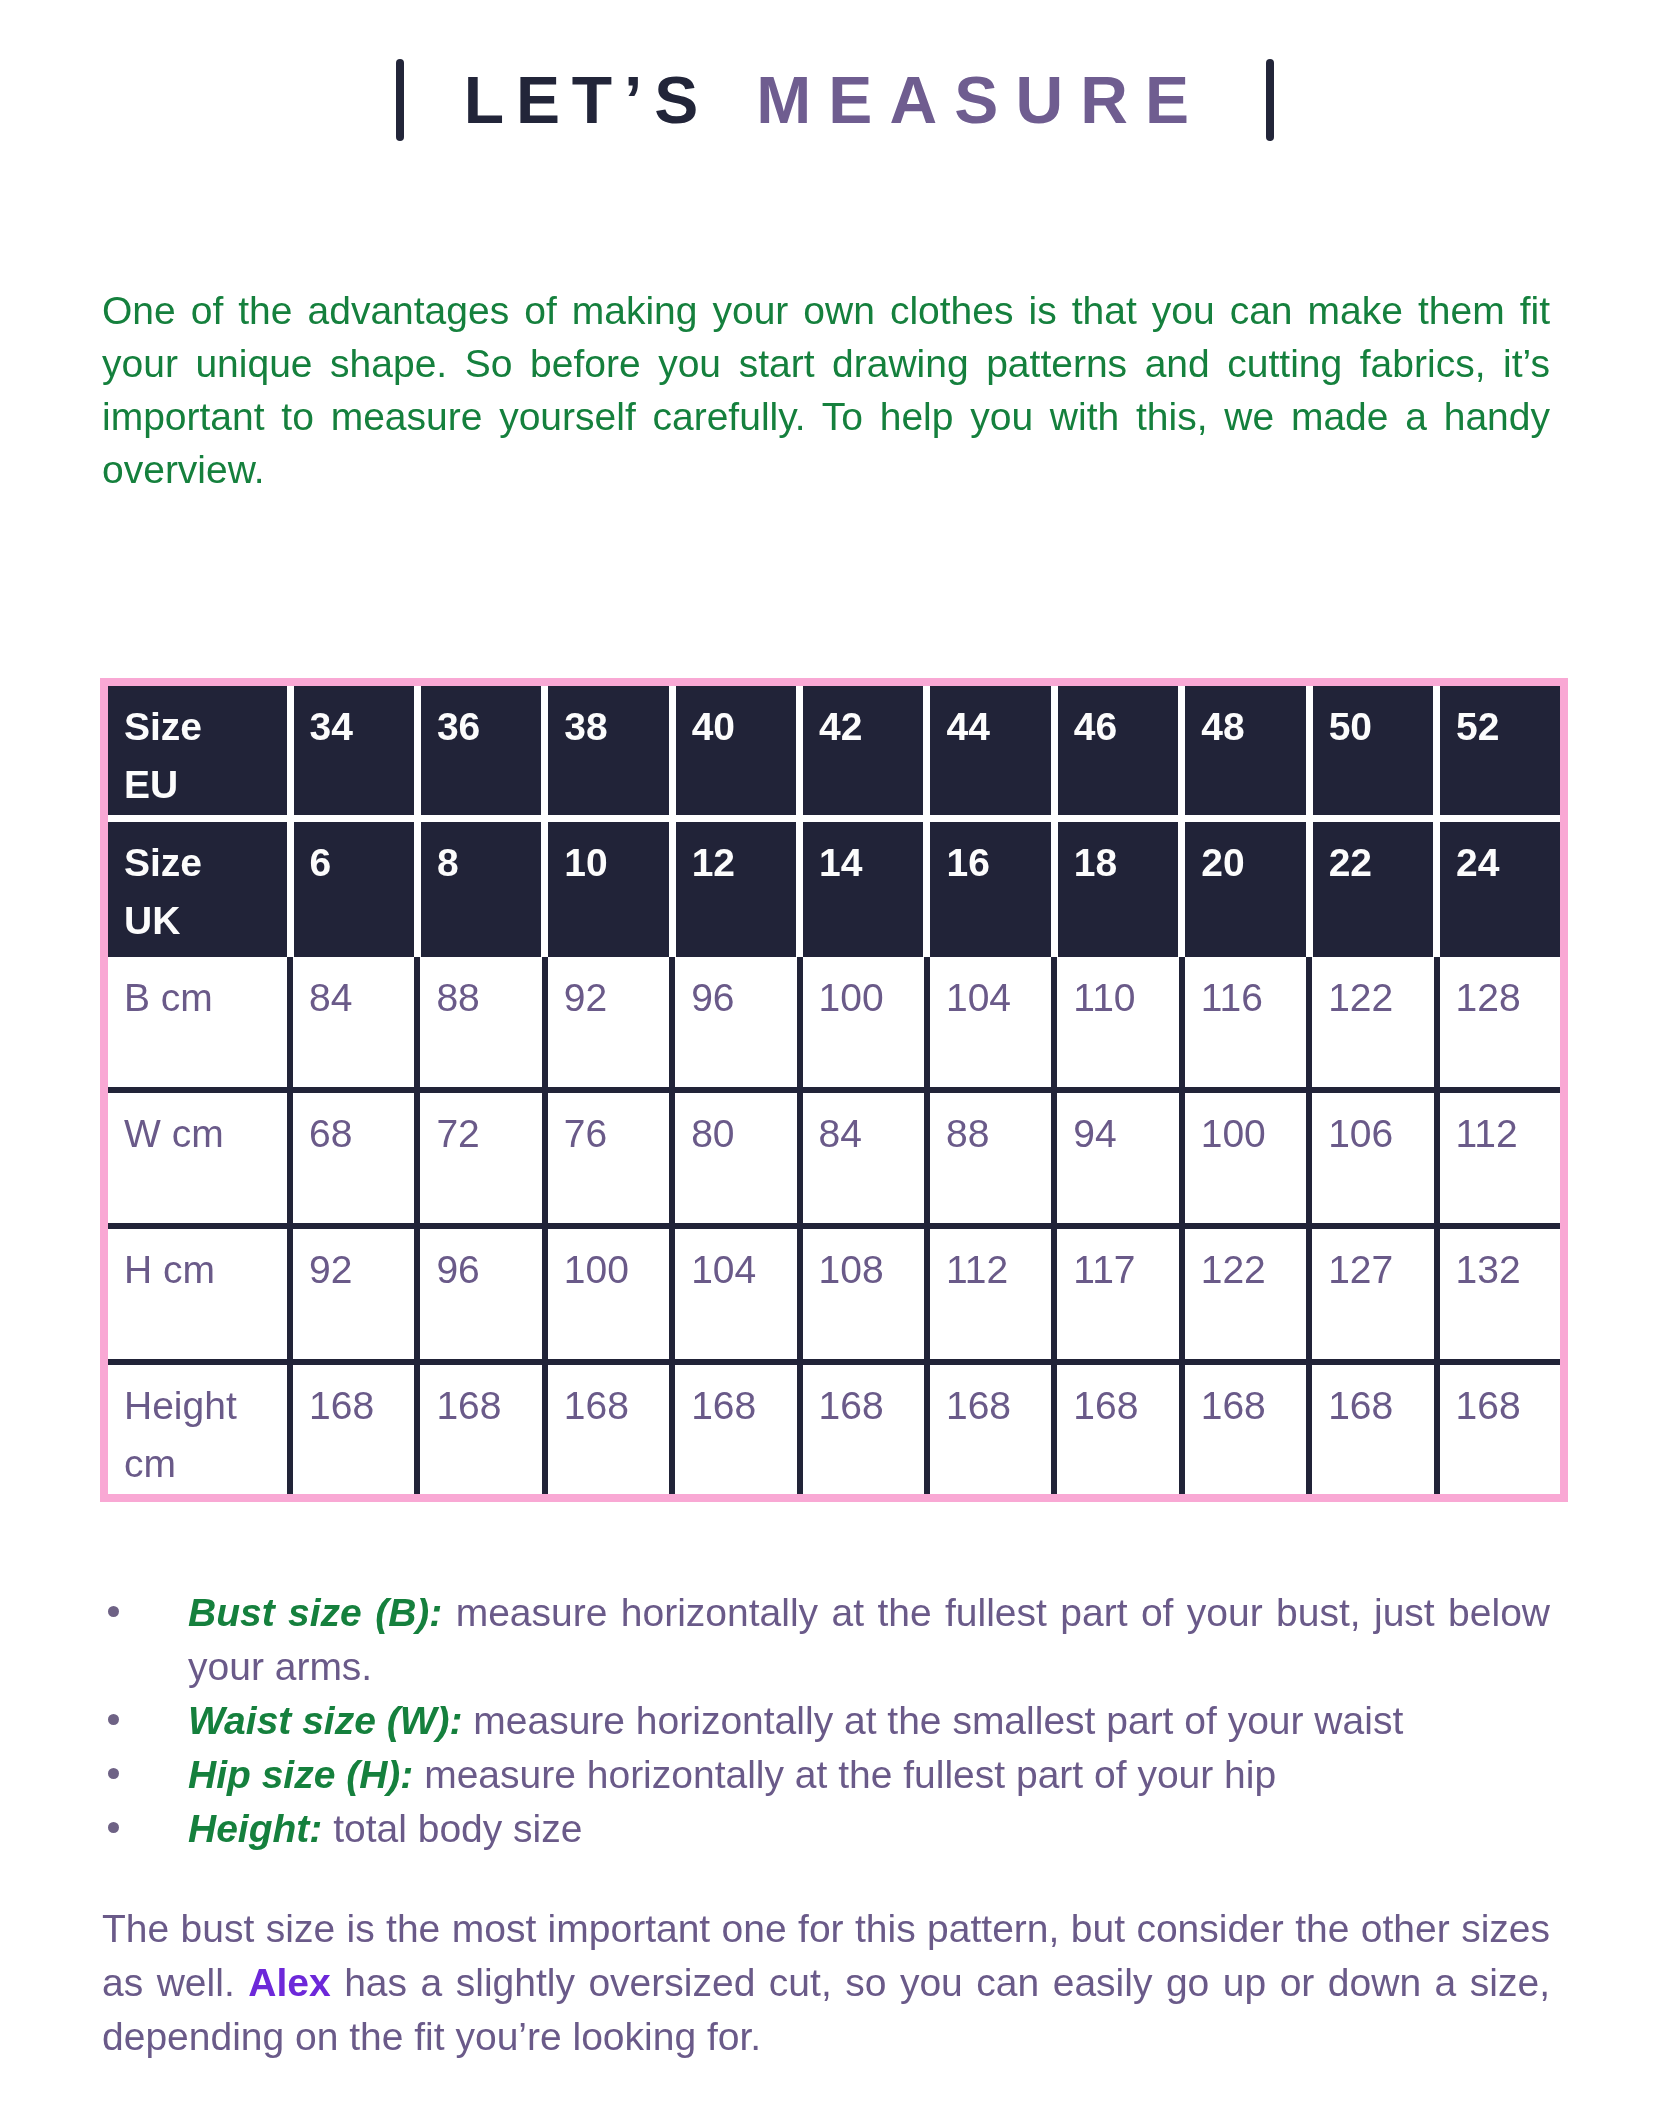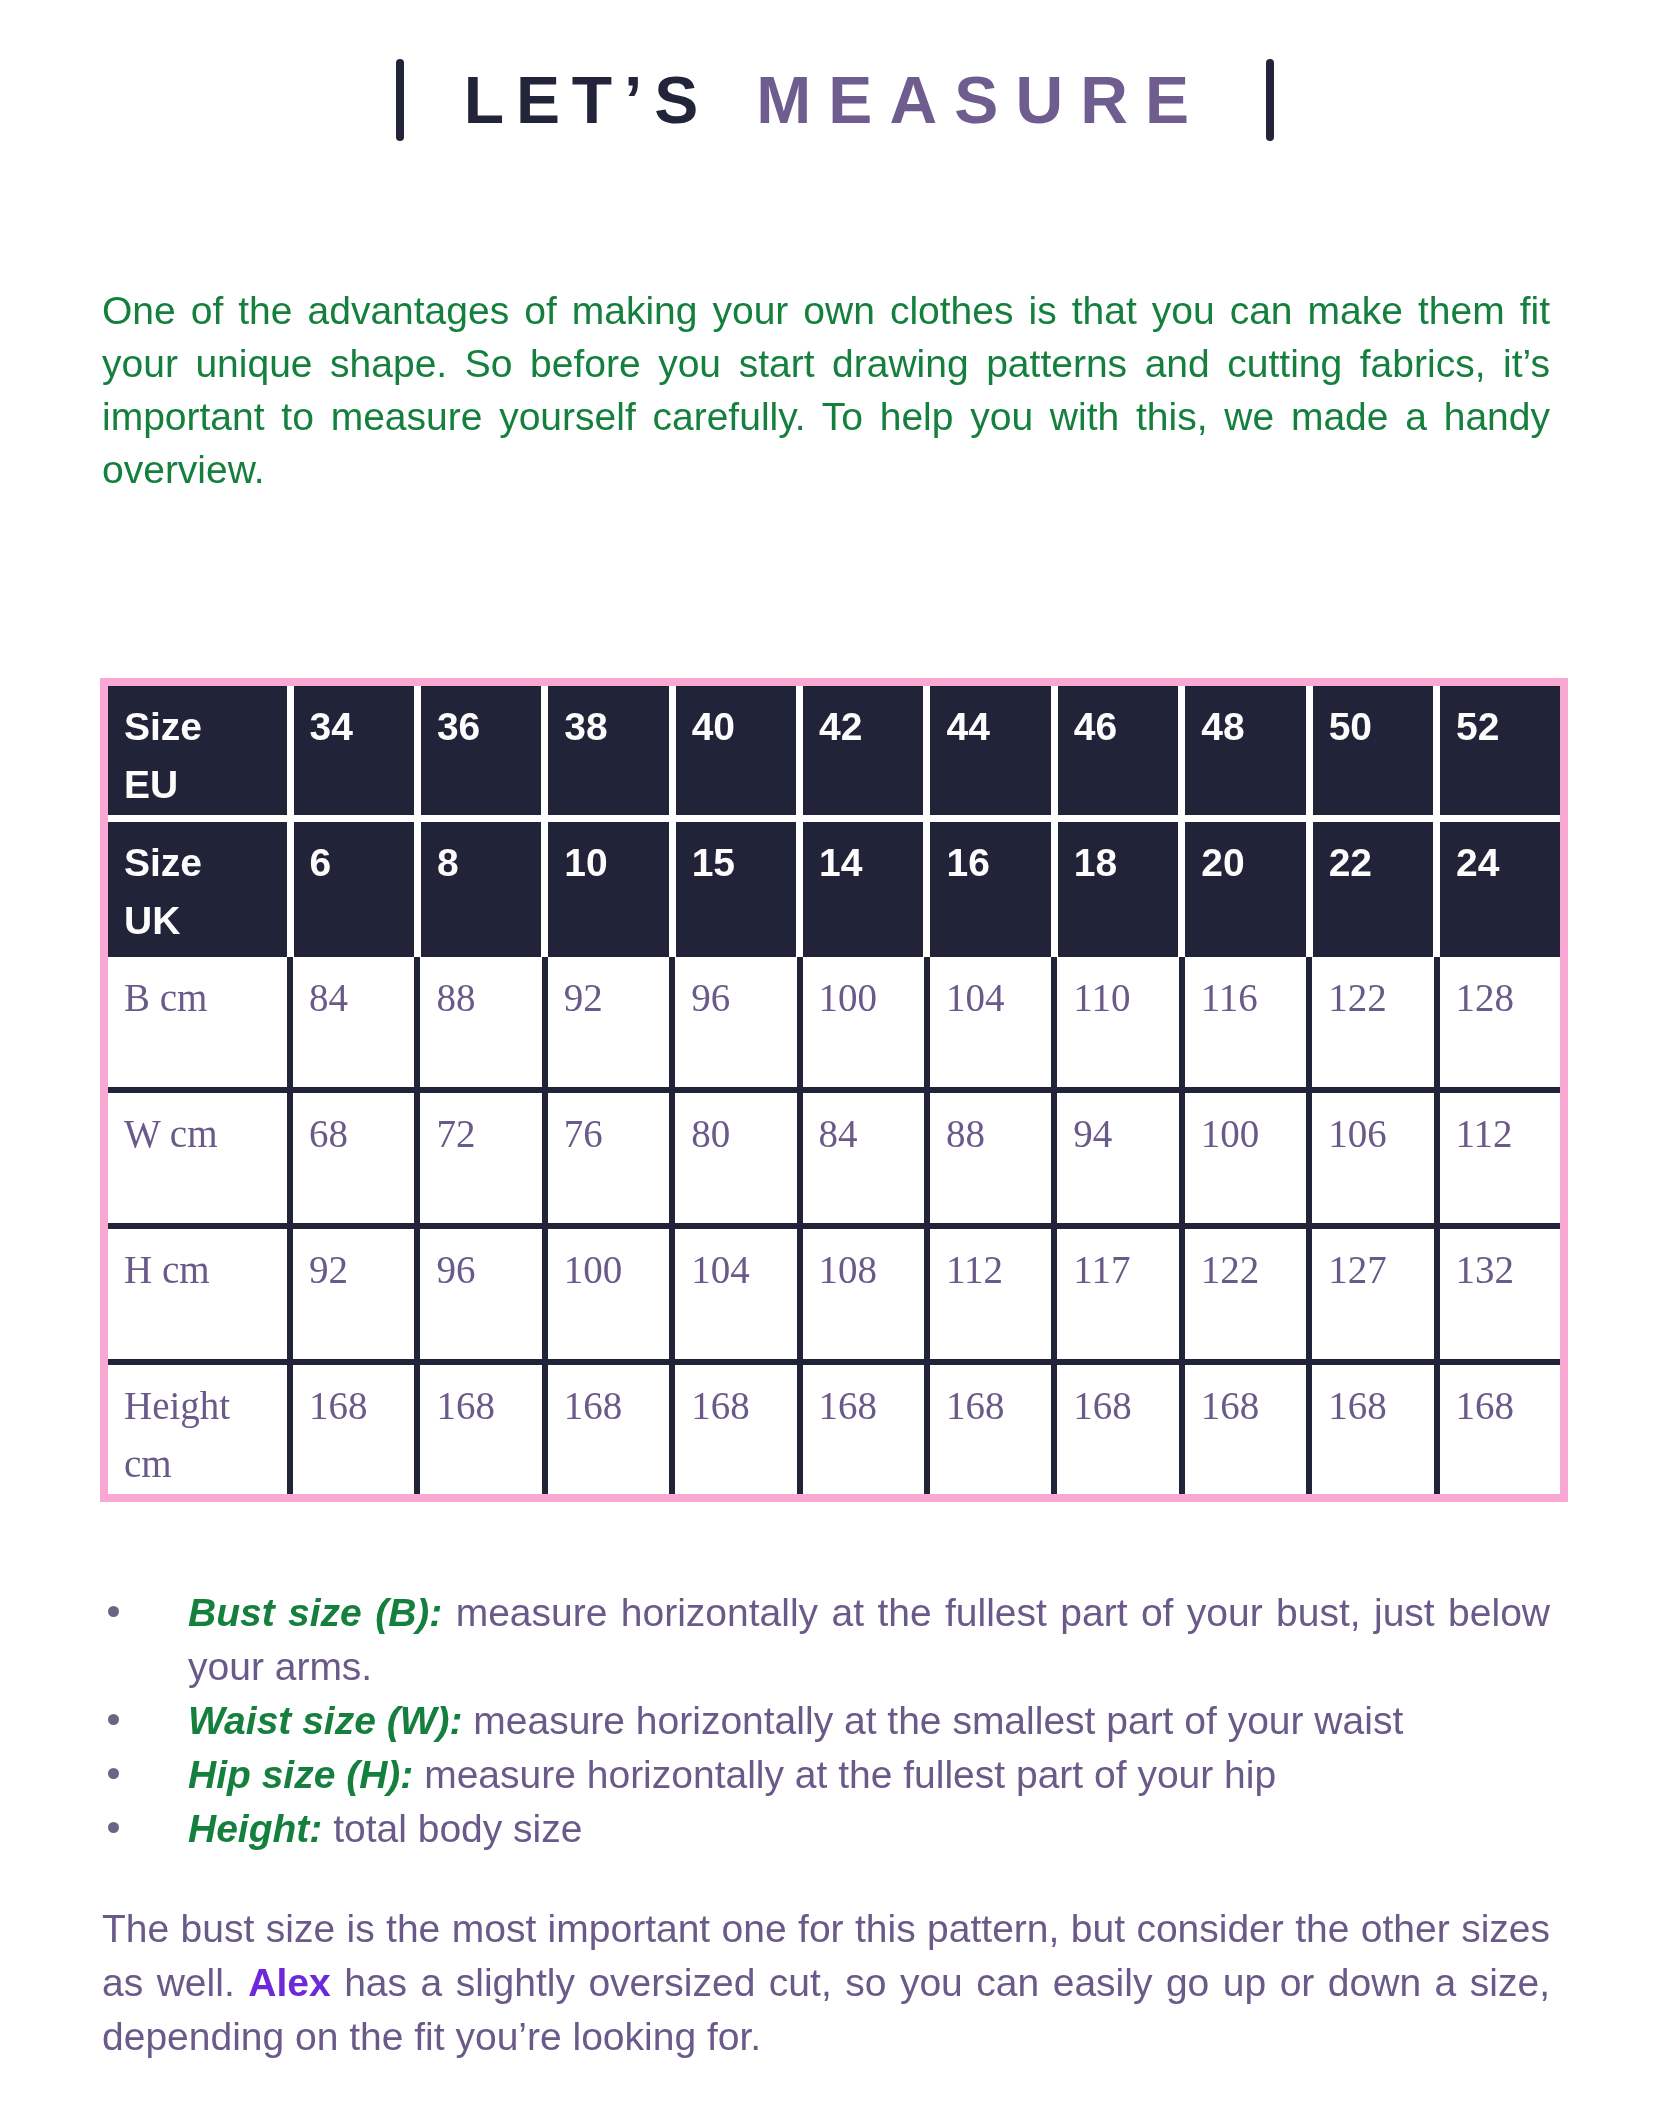--- a/index.html
+++ b/index.html
@@ -89,21 +89,20 @@
     font-weight: 600;
     border-left: 7px solid #ffffff;
   }
   .size-table thead th:first-child { border-left: none; }
   .size-table thead tr + tr th { border-top: 7px solid #ffffff; }
   .size-table tbody th, .size-table tbody td {
     background: #ffffff;
     color: #6a5a89;
     font-weight: 500;
     border: 6px solid #212338;
-    font-family: Liberation Serif, serif;
   }
 
   
   ul.bullets {
     list-style: none;
     margin: 84px 12px 0 2px;
     padding: 0;
     width: 1448px;
   }
   ul.bullets li {
@@ -191,21 +190,21 @@
           <th>48</th>
           <th>50</th>
           <th>52</th>
         </tr>
         <tr>
           <th>Size
 UK</th>
           <th>6</th>
           <th>8</th>
           <th>10</th>
-          <th>15</th>
+          <th>12</th>
           <th>14</th>
           <th>16</th>
           <th>18</th>
           <th>20</th>
           <th>22</th>
           <th>24</th>
         </tr>
       </thead>
     <tbody>
         <tr>

